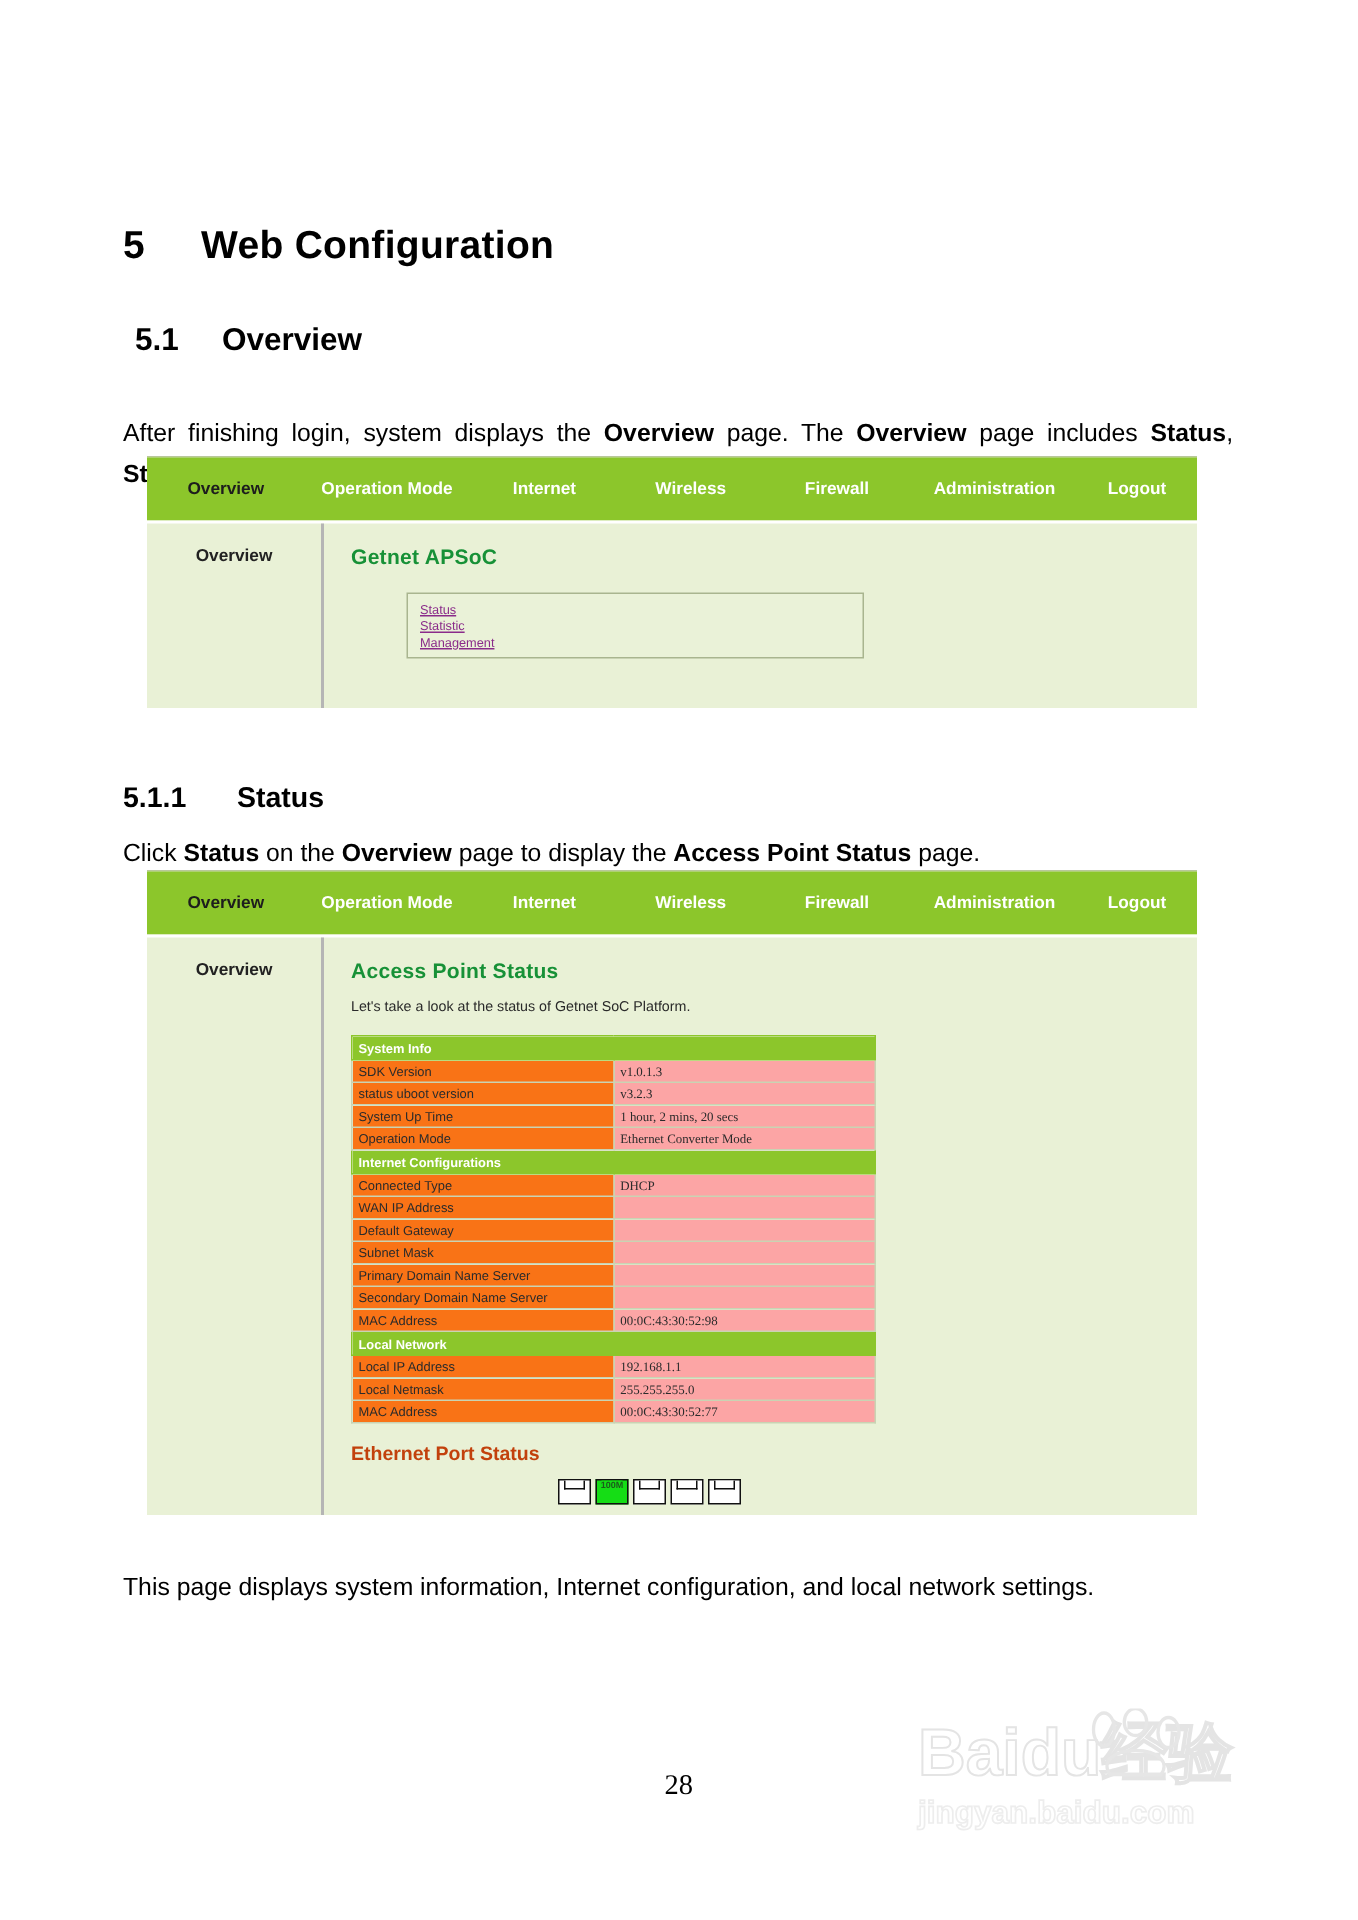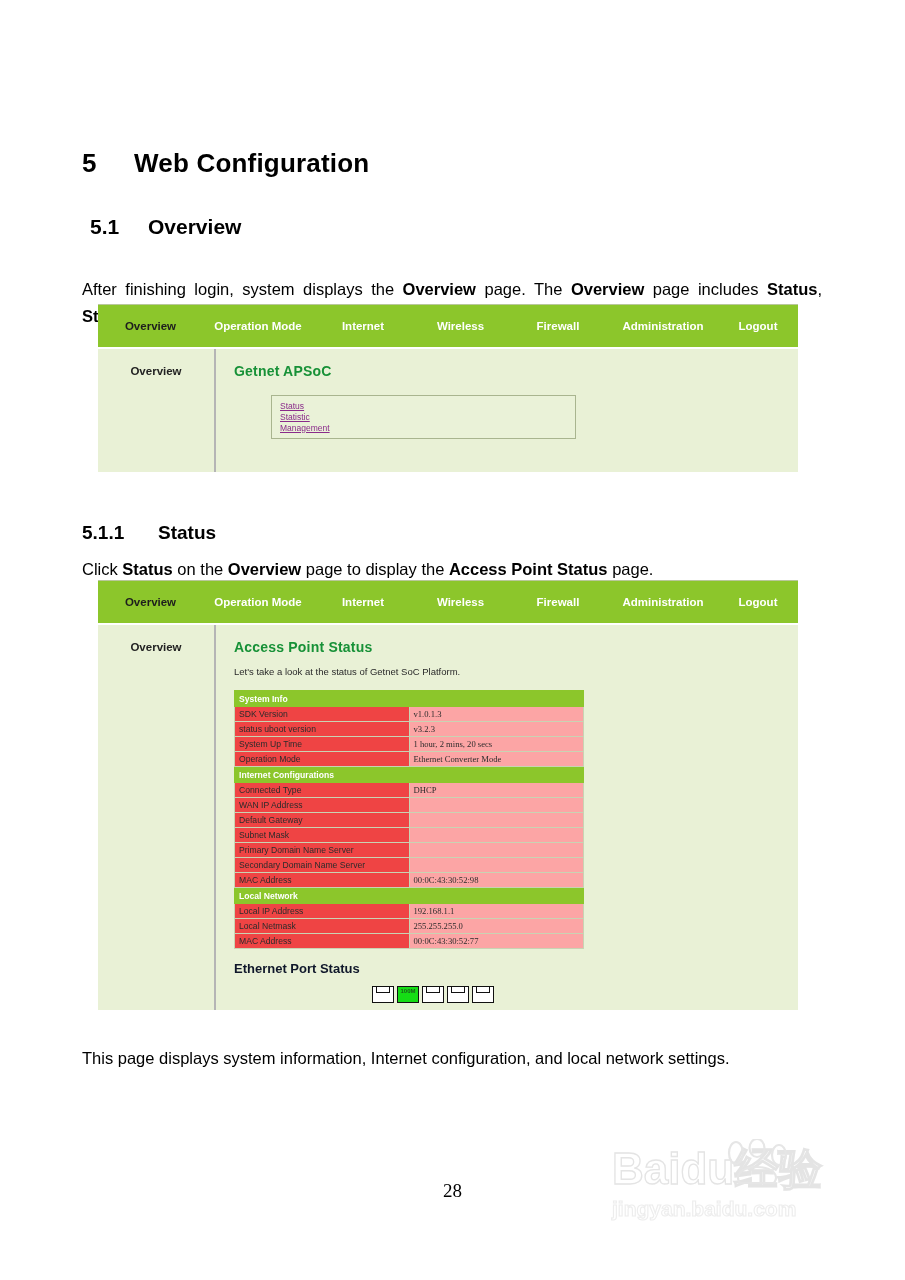--- a/index.html
+++ b/index.html
@@ -167,36 +167,36 @@
     width: 350px;
     border-collapse: collapse;
     table-layout: fixed;
   }
   .stable td {
     font-size: 8.6px;
     color: #2b2b2b;
     height: 14px;
     padding: 0 0 0 4px;
     border: 1px solid #c9d3b3;
-    background: #ef4444;
+    background: #f97316;
     overflow: hidden;
     white-space: nowrap;
   }
   .stable td.lbl { width: 146px; }
   .stable td.val { width: 204px; background: #fca5a5; font-family: Liberation Serif, serif; }
   .stable tr.group td {
     background: #8cc62b;
     color: #ffffff;
     font-weight: bold;
     border: 1px solid #8cc62b;
     height: 15px;
   }
 
   .eps-title {
-    color: #0f172a;
+    color: #c2410c;
     font-size: 13px;
     font-weight: bold;
     margin-top: 12px;
   }
   .ports {
     margin-top: 10px;
     margin-left: 138px;
     display: flex;
     gap: 3px;
   }

